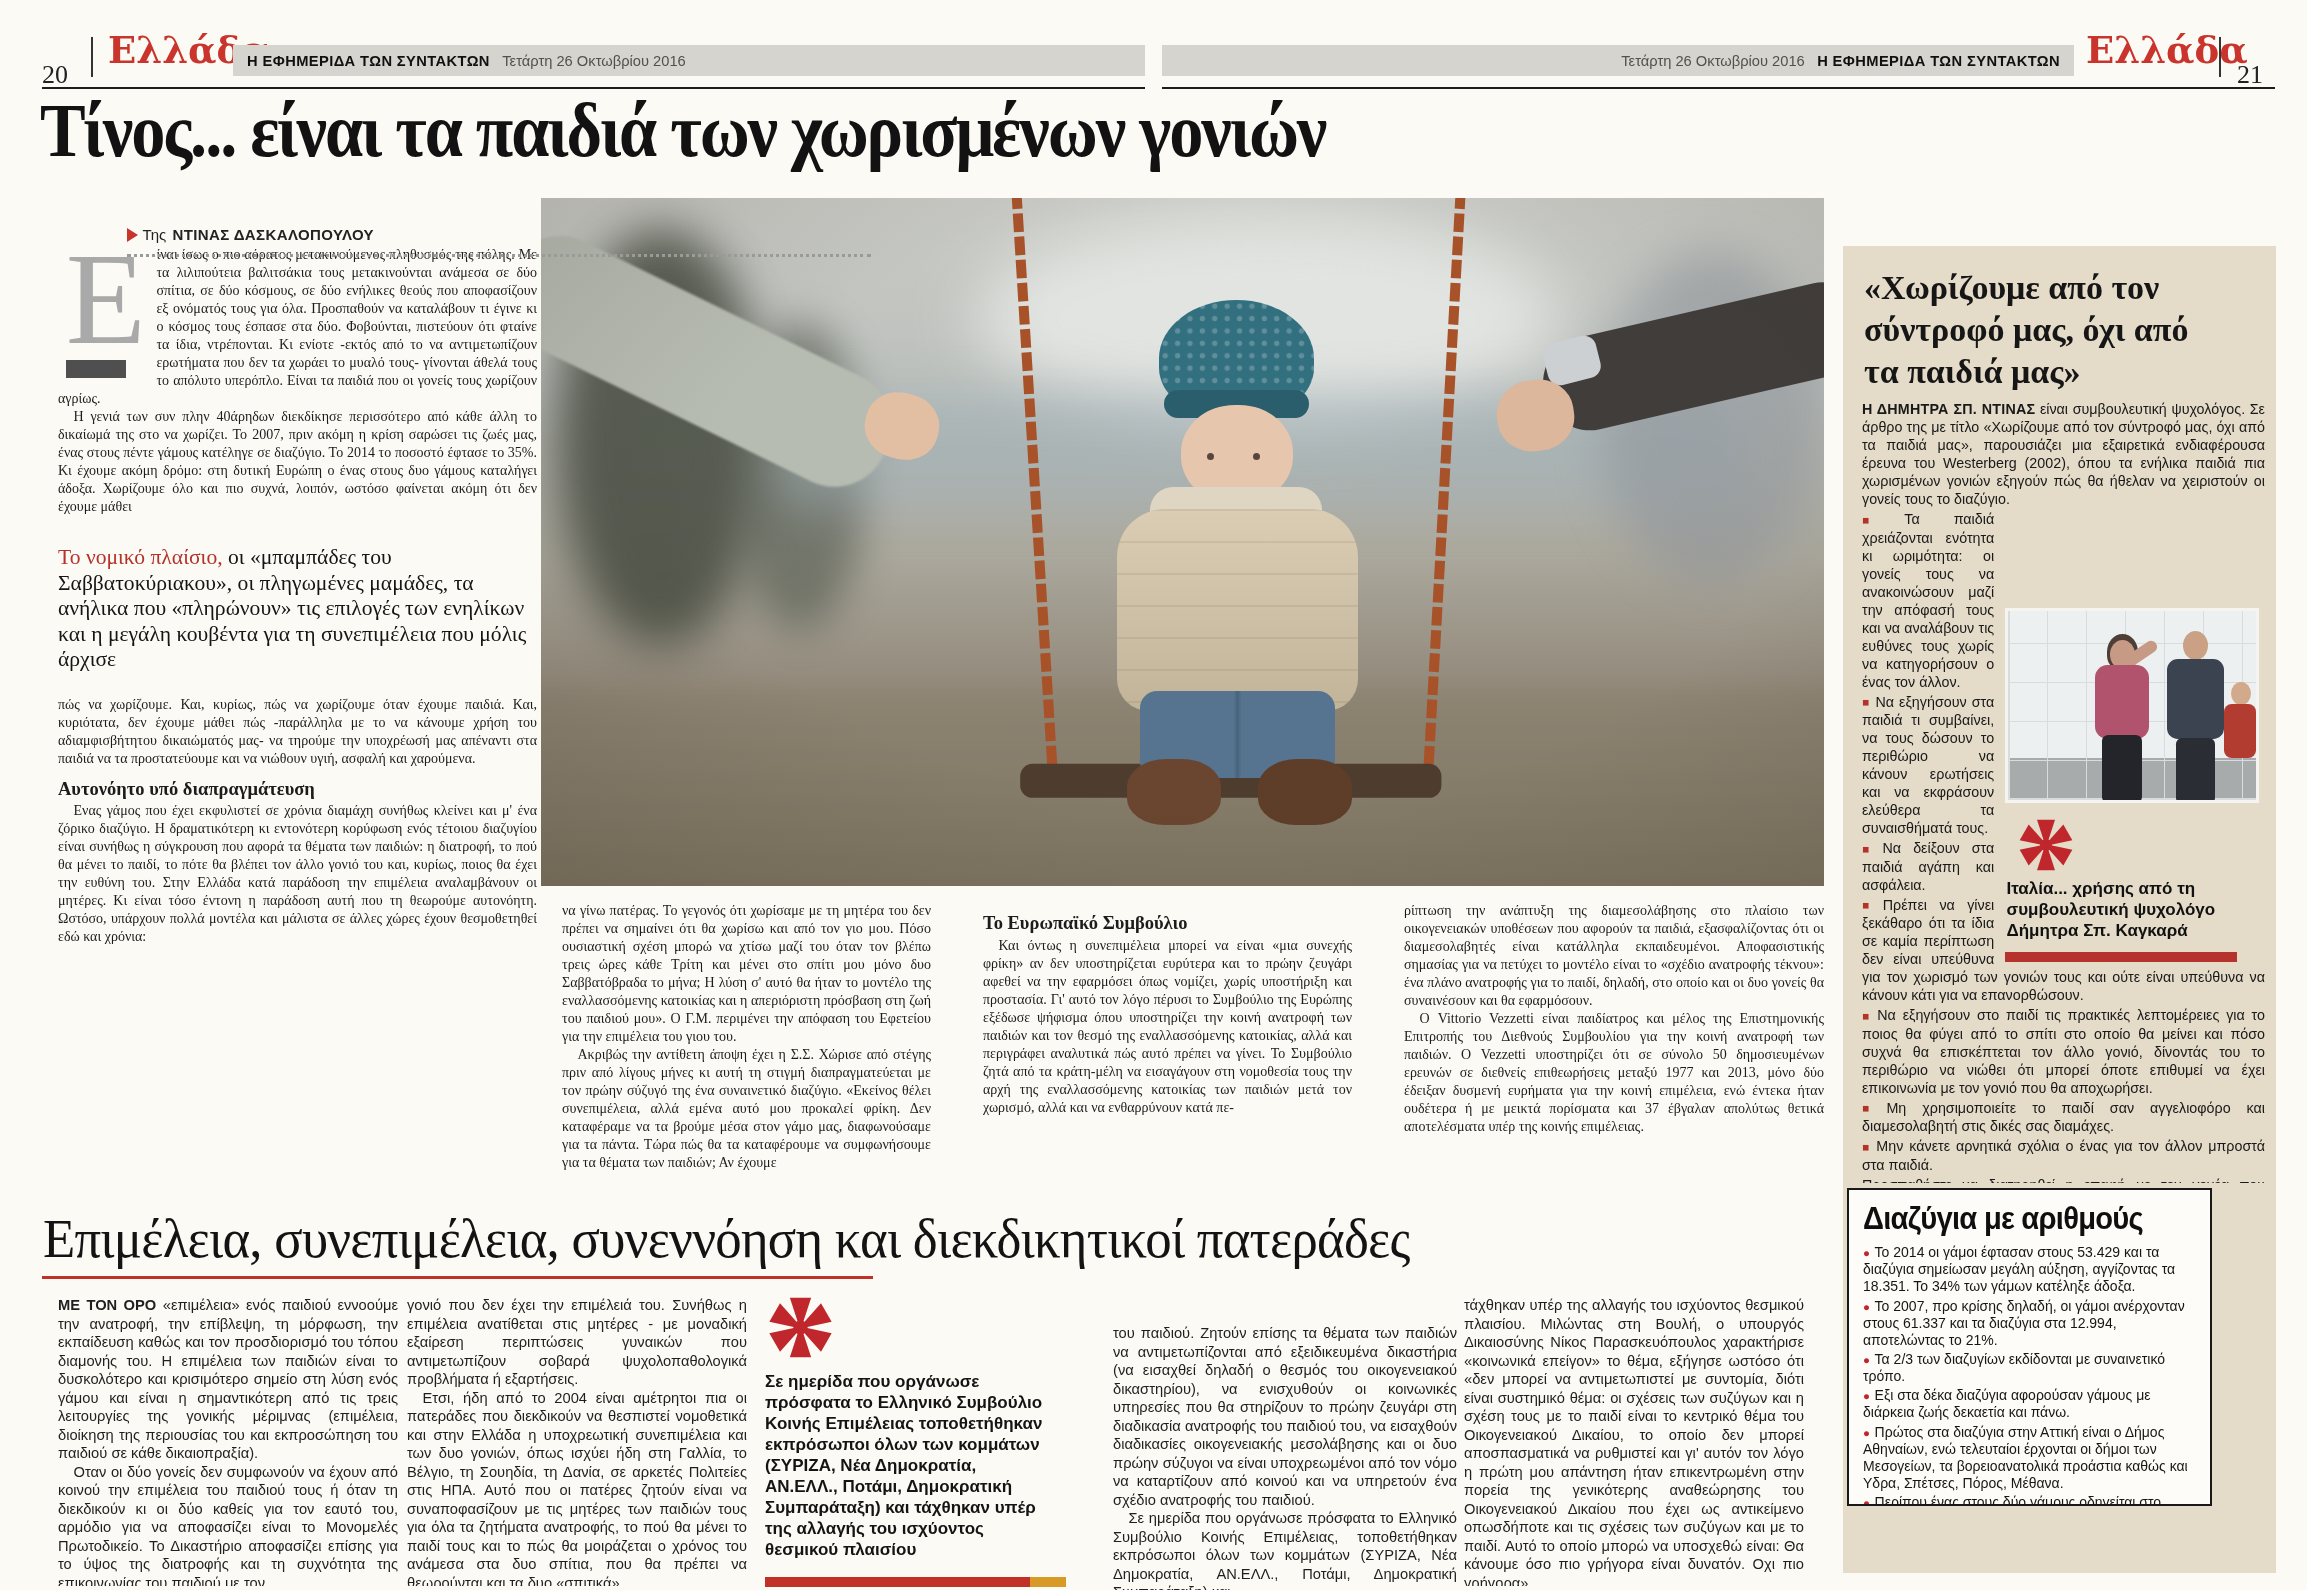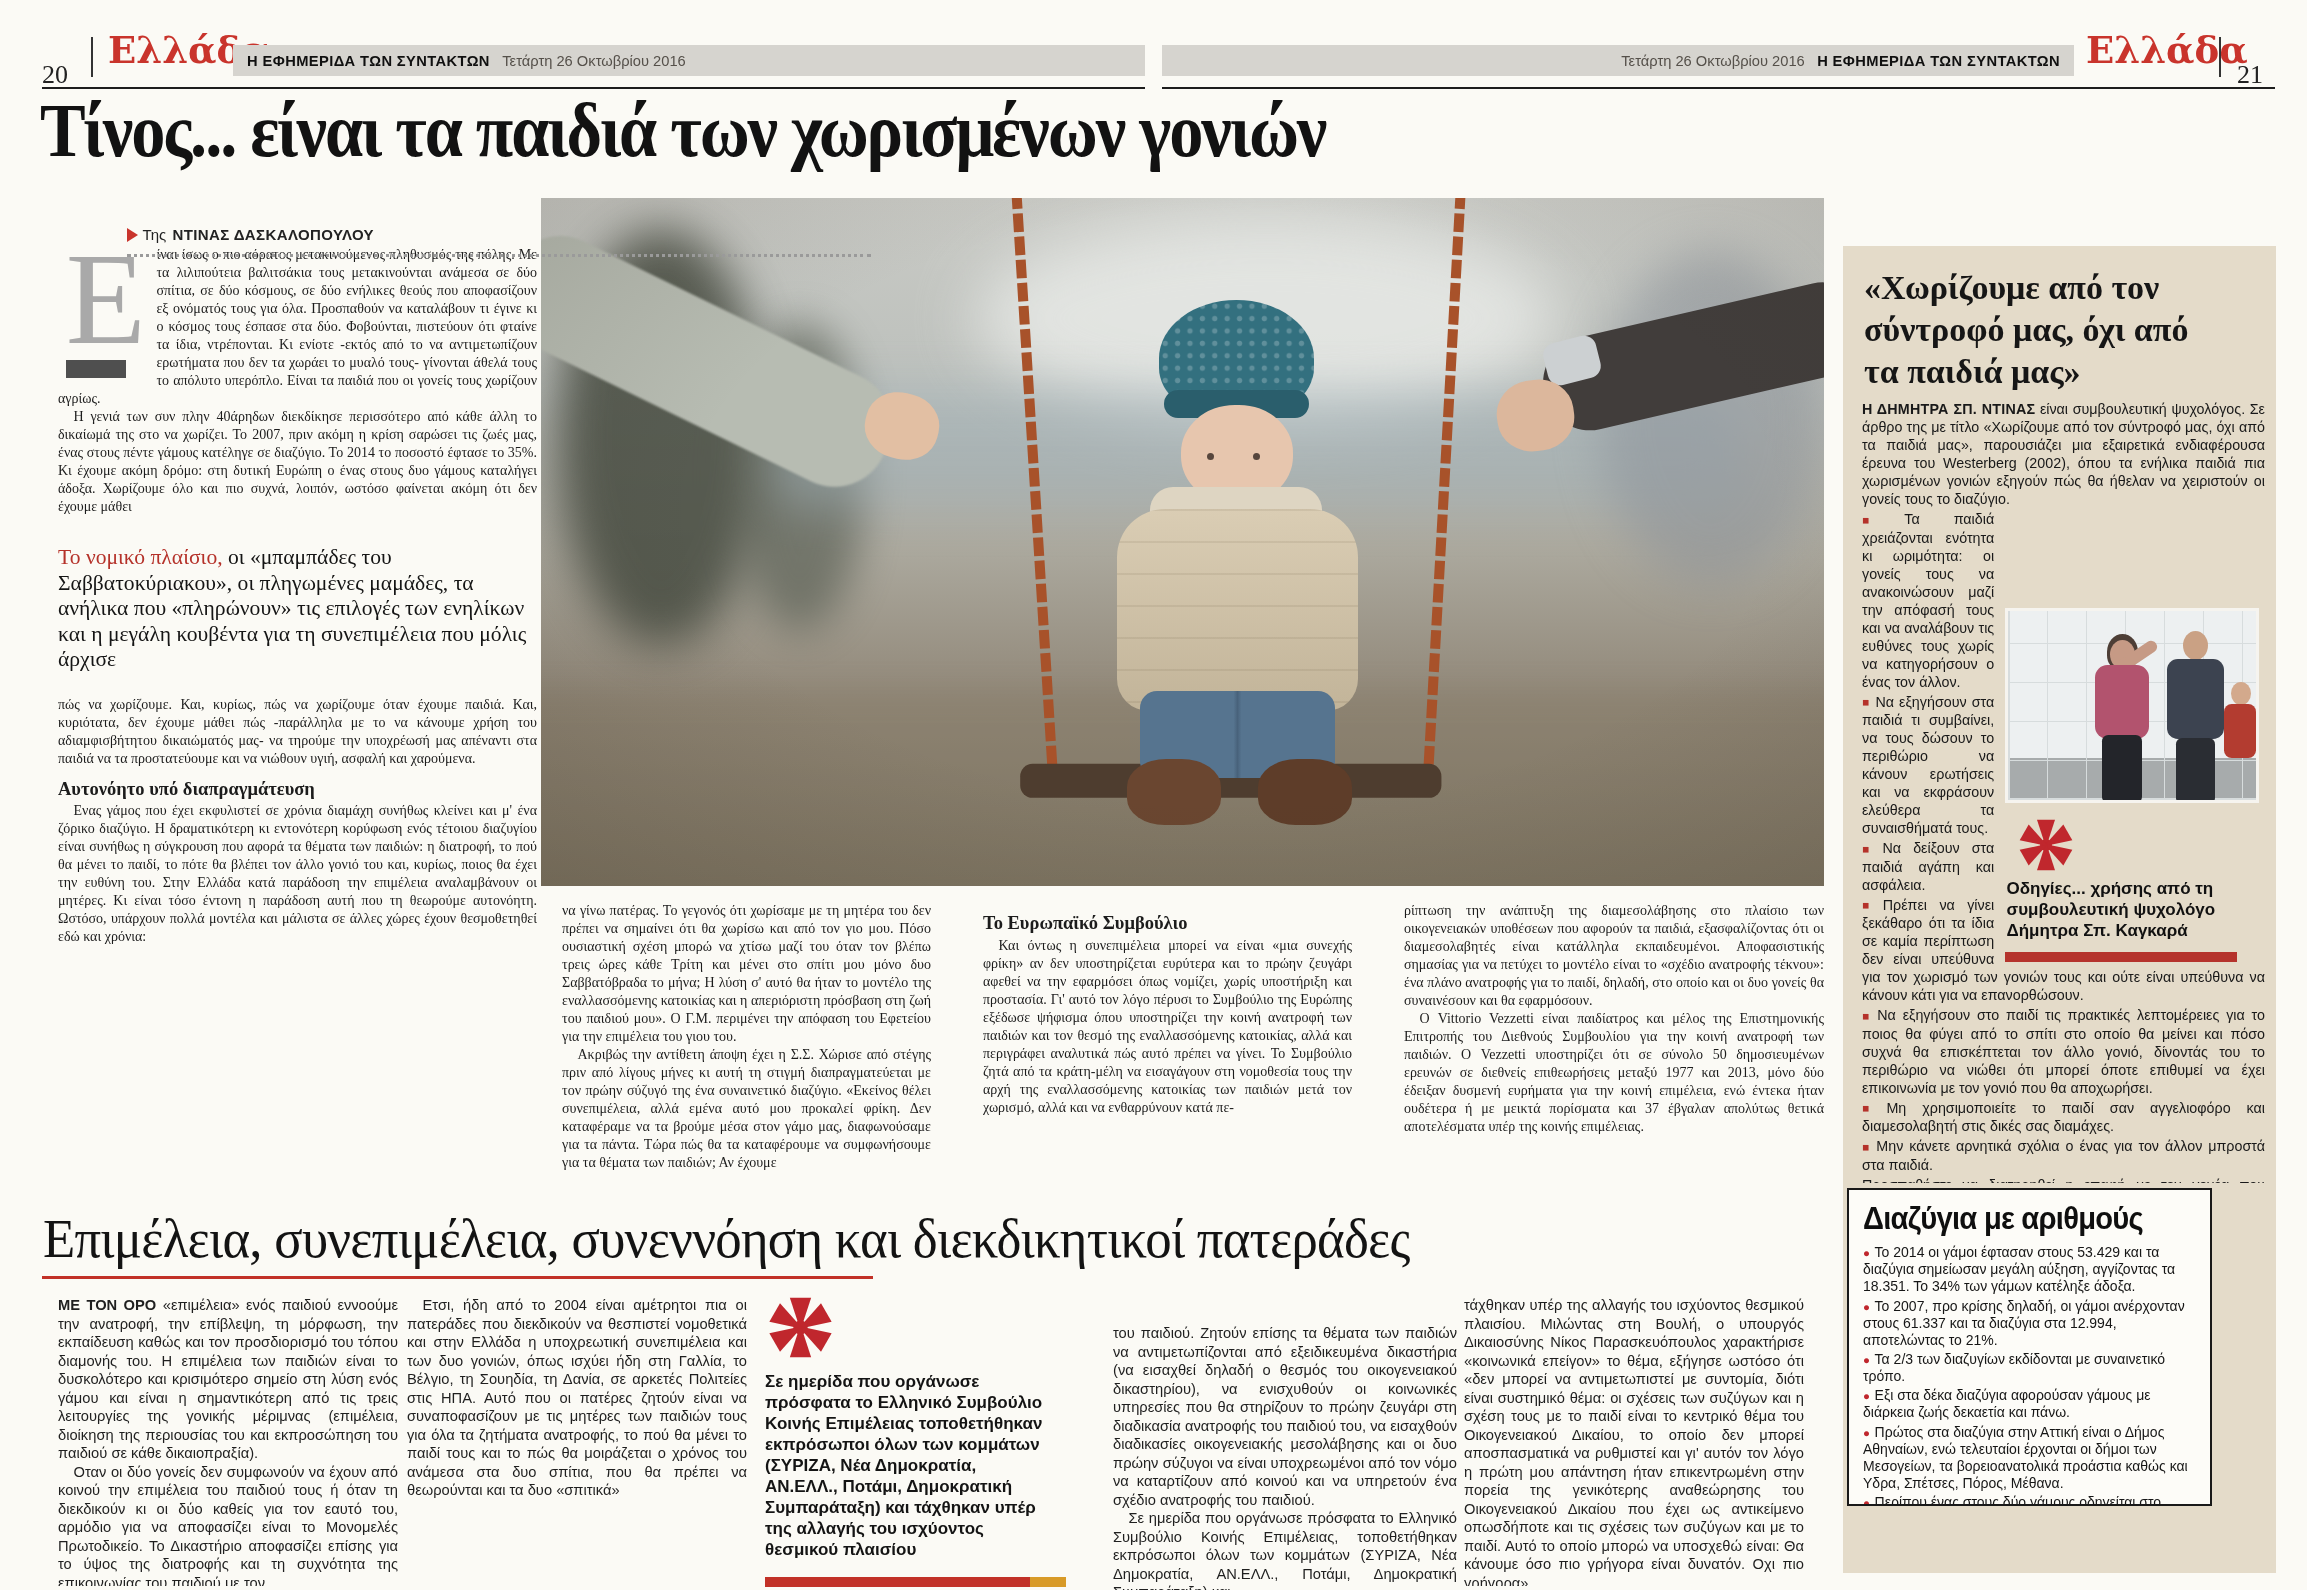--- a/index.html
+++ b/index.html
@@ -259,21 +259,21 @@
       <g fill="#c0272d">
         <circle cx="50" cy="50" r="10"></circle>
         <polygon points="50,54 35,8 65,8"></polygon>
         <polygon points="50,54 35,8 65,8" transform="rotate(60 50 50)"></polygon>
         <polygon points="50,54 35,8 65,8" transform="rotate(120 50 50)"></polygon>
         <polygon points="50,54 35,8 65,8" transform="rotate(180 50 50)"></polygon>
         <polygon points="50,54 35,8 65,8" transform="rotate(240 50 50)"></polygon>
         <polygon points="50,54 35,8 65,8" transform="rotate(300 50 50)"></polygon>
       </g>
     </svg>
-    <div id="sb-cap">Οδηγίες... χρήσης από τη συμβουλευτική ψυχολόγο Δήμητρα Σπ. Καγκαρά</div>
+    <div id="sb-cap">Ιταλία... χρήσης από τη συμβουλευτική ψυχολόγο Δήμητρα Σπ. Καγκαρά</div>
     <div id="sb-redbar"></div>
   </div>
   <div class="sb-b"><span class="sqb">■</span><span>Τα παιδιά χρειάζονται ενότητα κι ωριμότητα: οι γονείς τους να ανακοινώσουν μαζί την απόφασή τους και να αναλάβουν τις ευθύνες τους χωρίς να κατηγορήσουν ο ένας τον άλλον.</span></div>
   <div class="sb-b"><span class="sqb">■</span><span>Να εξηγήσουν στα παιδιά τι συμβαίνει, να τους δώσουν το περιθώριο να κάνουν ερωτήσεις και να εκφράσουν ελεύθερα τα συναισθήματά τους.</span></div>
   <div class="sb-b"><span class="sqb">■</span><span>Να δείξουν στα παιδιά αγάπη και ασφάλεια.</span></div>
   <div class="sb-b"><span class="sqb">■</span><span>Πρέπει να γίνει ξεκάθαρο ότι τα ίδια σε καμία περίπτωση δεν είναι υπεύθυνα για τον χωρισμό των γονιών τους και ούτε είναι υπεύθυνα να κάνουν κάτι για να επανορθώσουν.</span></div>
   <div class="sb-b"><span class="sqb">■</span><span>Να εξηγήσουν στο παιδί τις πρακτικές λεπτομέρειες για το ποιος θα φύγει από το σπίτι στο οποίο θα μείνει και πόσο συχνά θα επισκέπτεται τον άλλο γονιό, δίνοντάς του το περιθώριο να νιώθει ότι μπορεί όποτε επιθυμεί να έχει επικοινωνία με τον γονιό που θα αποχωρήσει.</span></div>
   <div class="sb-b"><span class="sqb">■</span><span>Μη χρησιμοποιείτε το παιδί σαν αγγελιοφόρο και διαμεσολαβητή στις δικές σας διαμάχες.</span></div>
   <div class="sb-b"><span class="sqb">■</span><span>Μην κάνετε αρνητικά σχόλια ο ένας για τον άλλον μπροστά στα παιδιά.</span></div>
   <div class="sb-b"><span>Προσπαθήστε να διατηρηθεί η επαφή με τον γονέα που απουσιάζει και ορίστε μαζί από κοινού τους κανόνες πειθαρχίας και το πρόγραμμα για τα παιδιά, που θα τηρούνται και στα 2 σπίτια, έτσι ώστε να μη διαταράσσεται η ισορροπία των παιδιών και να αισθάνονται ασφαλή.</span></div>
@@ -292,20 +292,21 @@
 </div>
 
 <div class="abs" id="bot-headline">Επιμέλεια, συνεπιμέλεια, συνεννόηση και διεκδικητικοί πατεράδες</div>
 <div class="abs" id="bot-redrule"></div>
 
 <div class="abs bot-col" id="botc1">
   <p class="p"><b>ΜΕ ΤΟΝ ΟΡΟ</b><span> «επιμέλεια» ενός παιδιού εννοούμε την ανατροφή, την επίβλεψη, τη μόρφωση, την εκπαίδευση καθώς και τον προσδιορισμό του τόπου διαμονής του. Η επιμέλεια των παιδιών είναι το δυσκολότερο και κρισιμότερο σημείο στη λύση ενός γάμου και είναι η σημαντικότερη από τις τρεις λειτουργίες της γονικής μέριμνας (επιμέλεια, διοίκηση της περιουσίας του και εκπροσώπηση του παιδιού σε κάθε δικαιοπραξία).</span></p>
   <p class="p ind">Οταν οι δύο γονείς δεν συμφωνούν να έχουν από κοινού την επιμέλεια του παιδιού τους ή όταν τη διεκδικούν κι οι δύο καθείς για τον εαυτό του, αρμόδιο για να αποφασίζει είναι το Μονομελές Πρωτοδικείο. Το Δικαστήριο αποφασίζει επίσης για το ύψος της διατροφής και τη συχνότητα της επικοινωνίας του παιδιού με τον</p>
 </div>
 <div class="abs bot-col" id="botc2">
+  <p class="p">γονιό που δεν έχει την επιμέλειά του. Συνήθως η επιμέλεια ανατίθεται στις μητέρες - με μοναδική εξαίρεση περιπτώσεις γυναικών που αντιμετωπίζουν σοβαρά ψυχολοπαθολογικά προβλήματα ή εξαρτήσεις.</p>
   <p class="p ind">Ετσι, ήδη από το 2004 είναι αμέτρητοι πια οι πατεράδες που διεκδικούν να θεσπιστεί νομοθετικά και στην Ελλάδα η υποχρεωτική συνεπιμέλεια και των δυο γονιών, όπως ισχύει ήδη στη Γαλλία, το Βέλγιο, τη Σουηδία, τη Δανία, σε αρκετές Πολιτείες στις ΗΠΑ. Αυτό που οι πατέρες ζητούν είναι να συναποφασίζουν με τις μητέρες των παιδιών τους για όλα τα ζητήματα ανατροφής, το πού θα μένει το παιδί τους και το πώς θα μοιράζεται ο χρόνος του ανάμεσα στα δυο σπίτια, που θα πρέπει να θεωρούνται και τα δυο «σπιτικά»</p>
 </div>
 <div class="abs" id="botc3">
   <svg class="ast-svg" width="71" height="71" viewBox="0 0 100 100">
     <g fill="#c0272d">
       <circle cx="50" cy="50" r="10"></circle>
       <polygon points="50,54 35,8 65,8"></polygon>
       <polygon points="50,54 35,8 65,8" transform="rotate(60 50 50)"></polygon>
       <polygon points="50,54 35,8 65,8" transform="rotate(120 50 50)"></polygon>
       <polygon points="50,54 35,8 65,8" transform="rotate(180 50 50)"></polygon>

